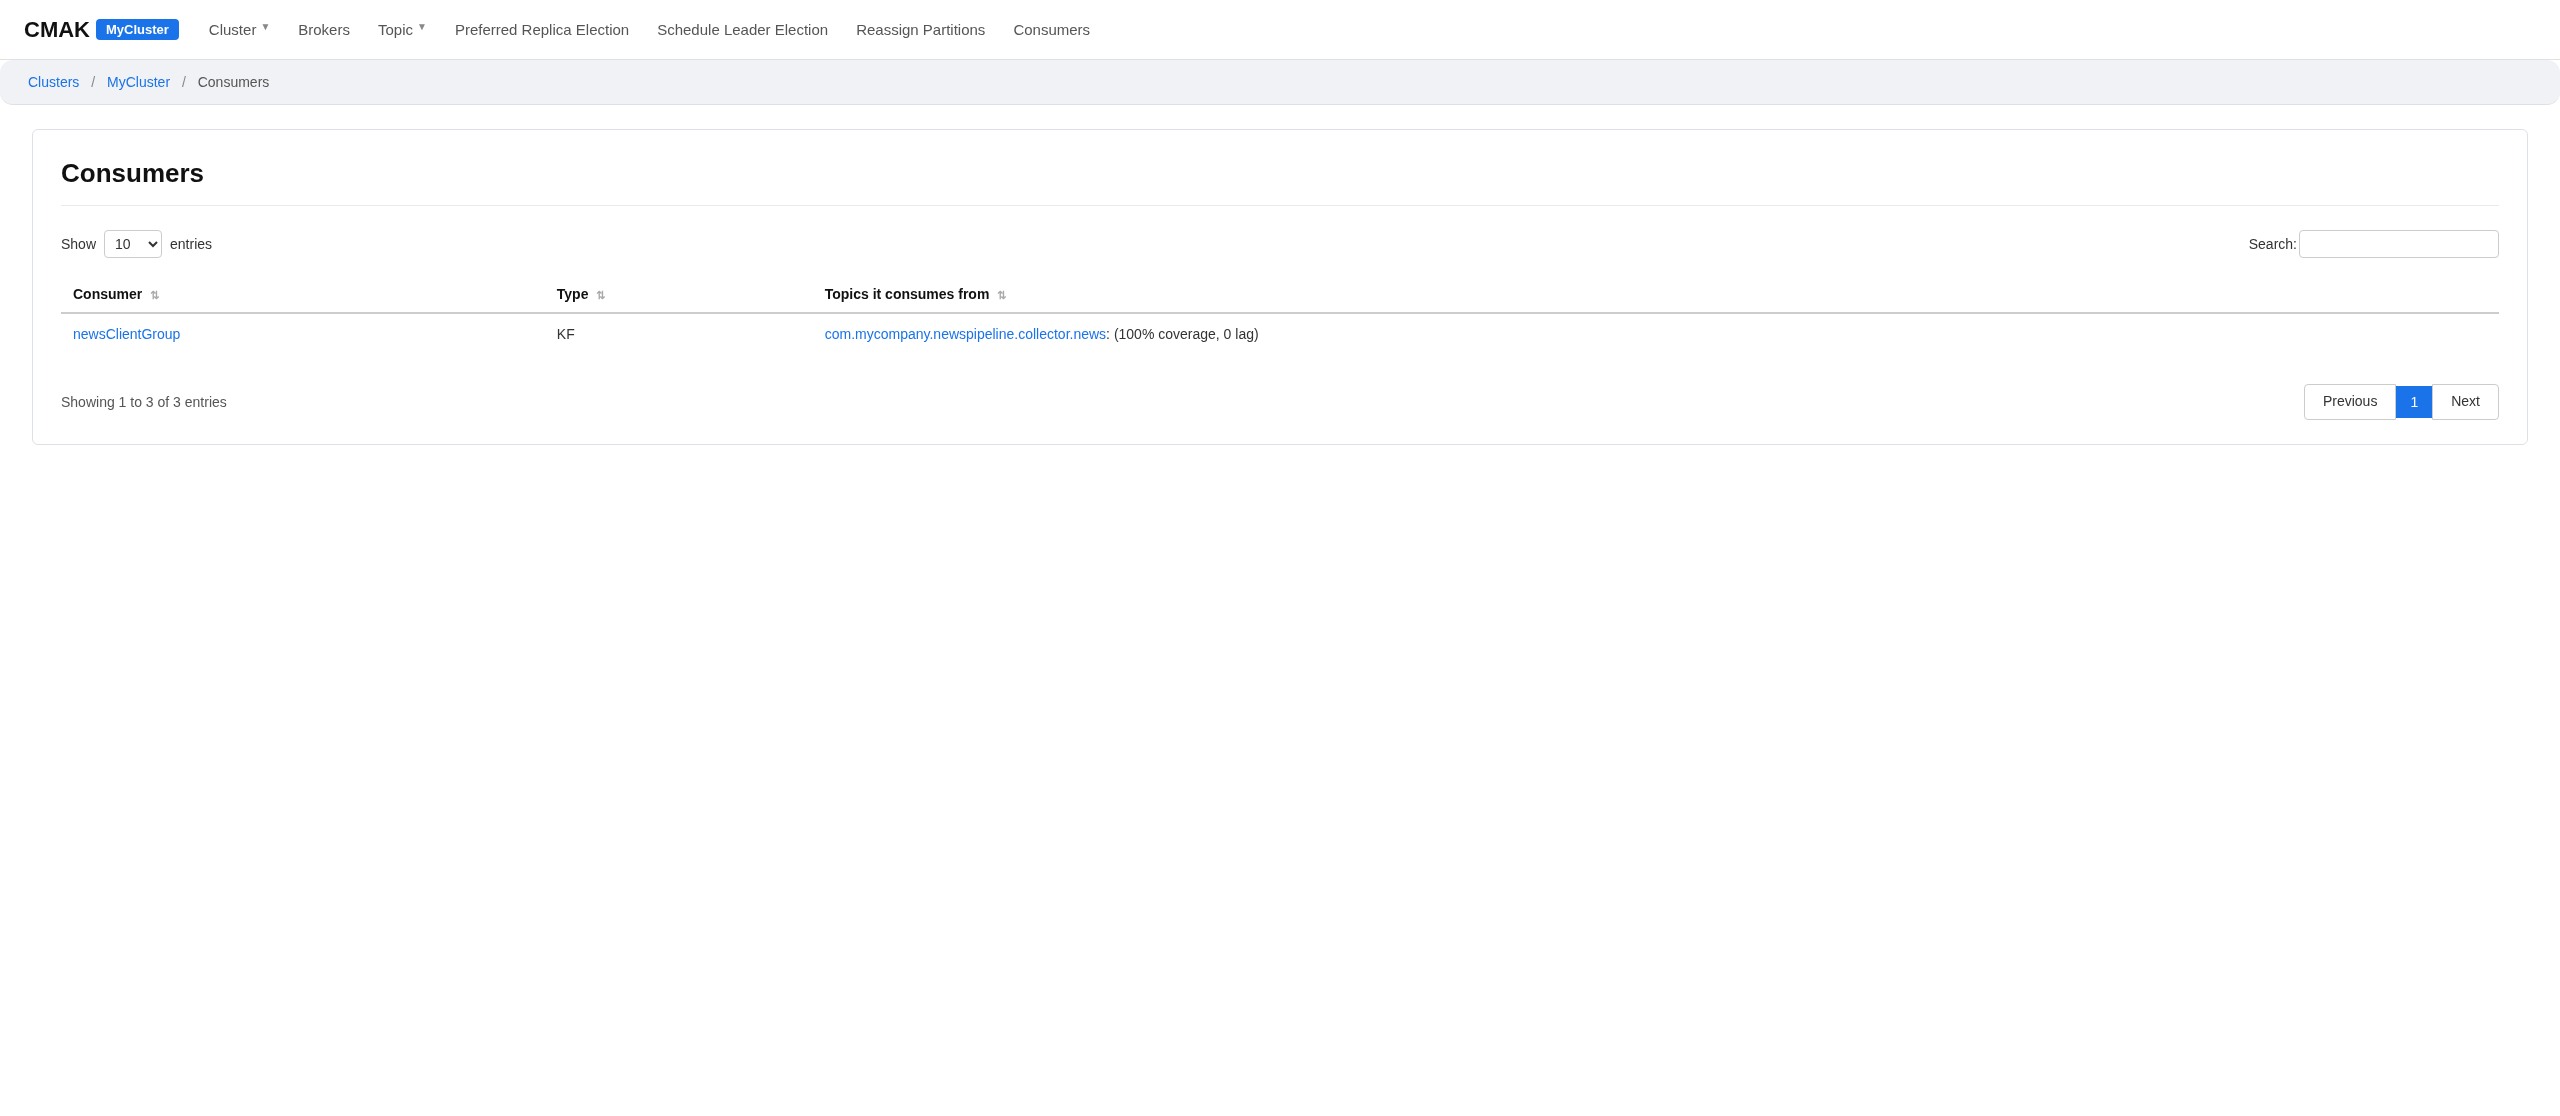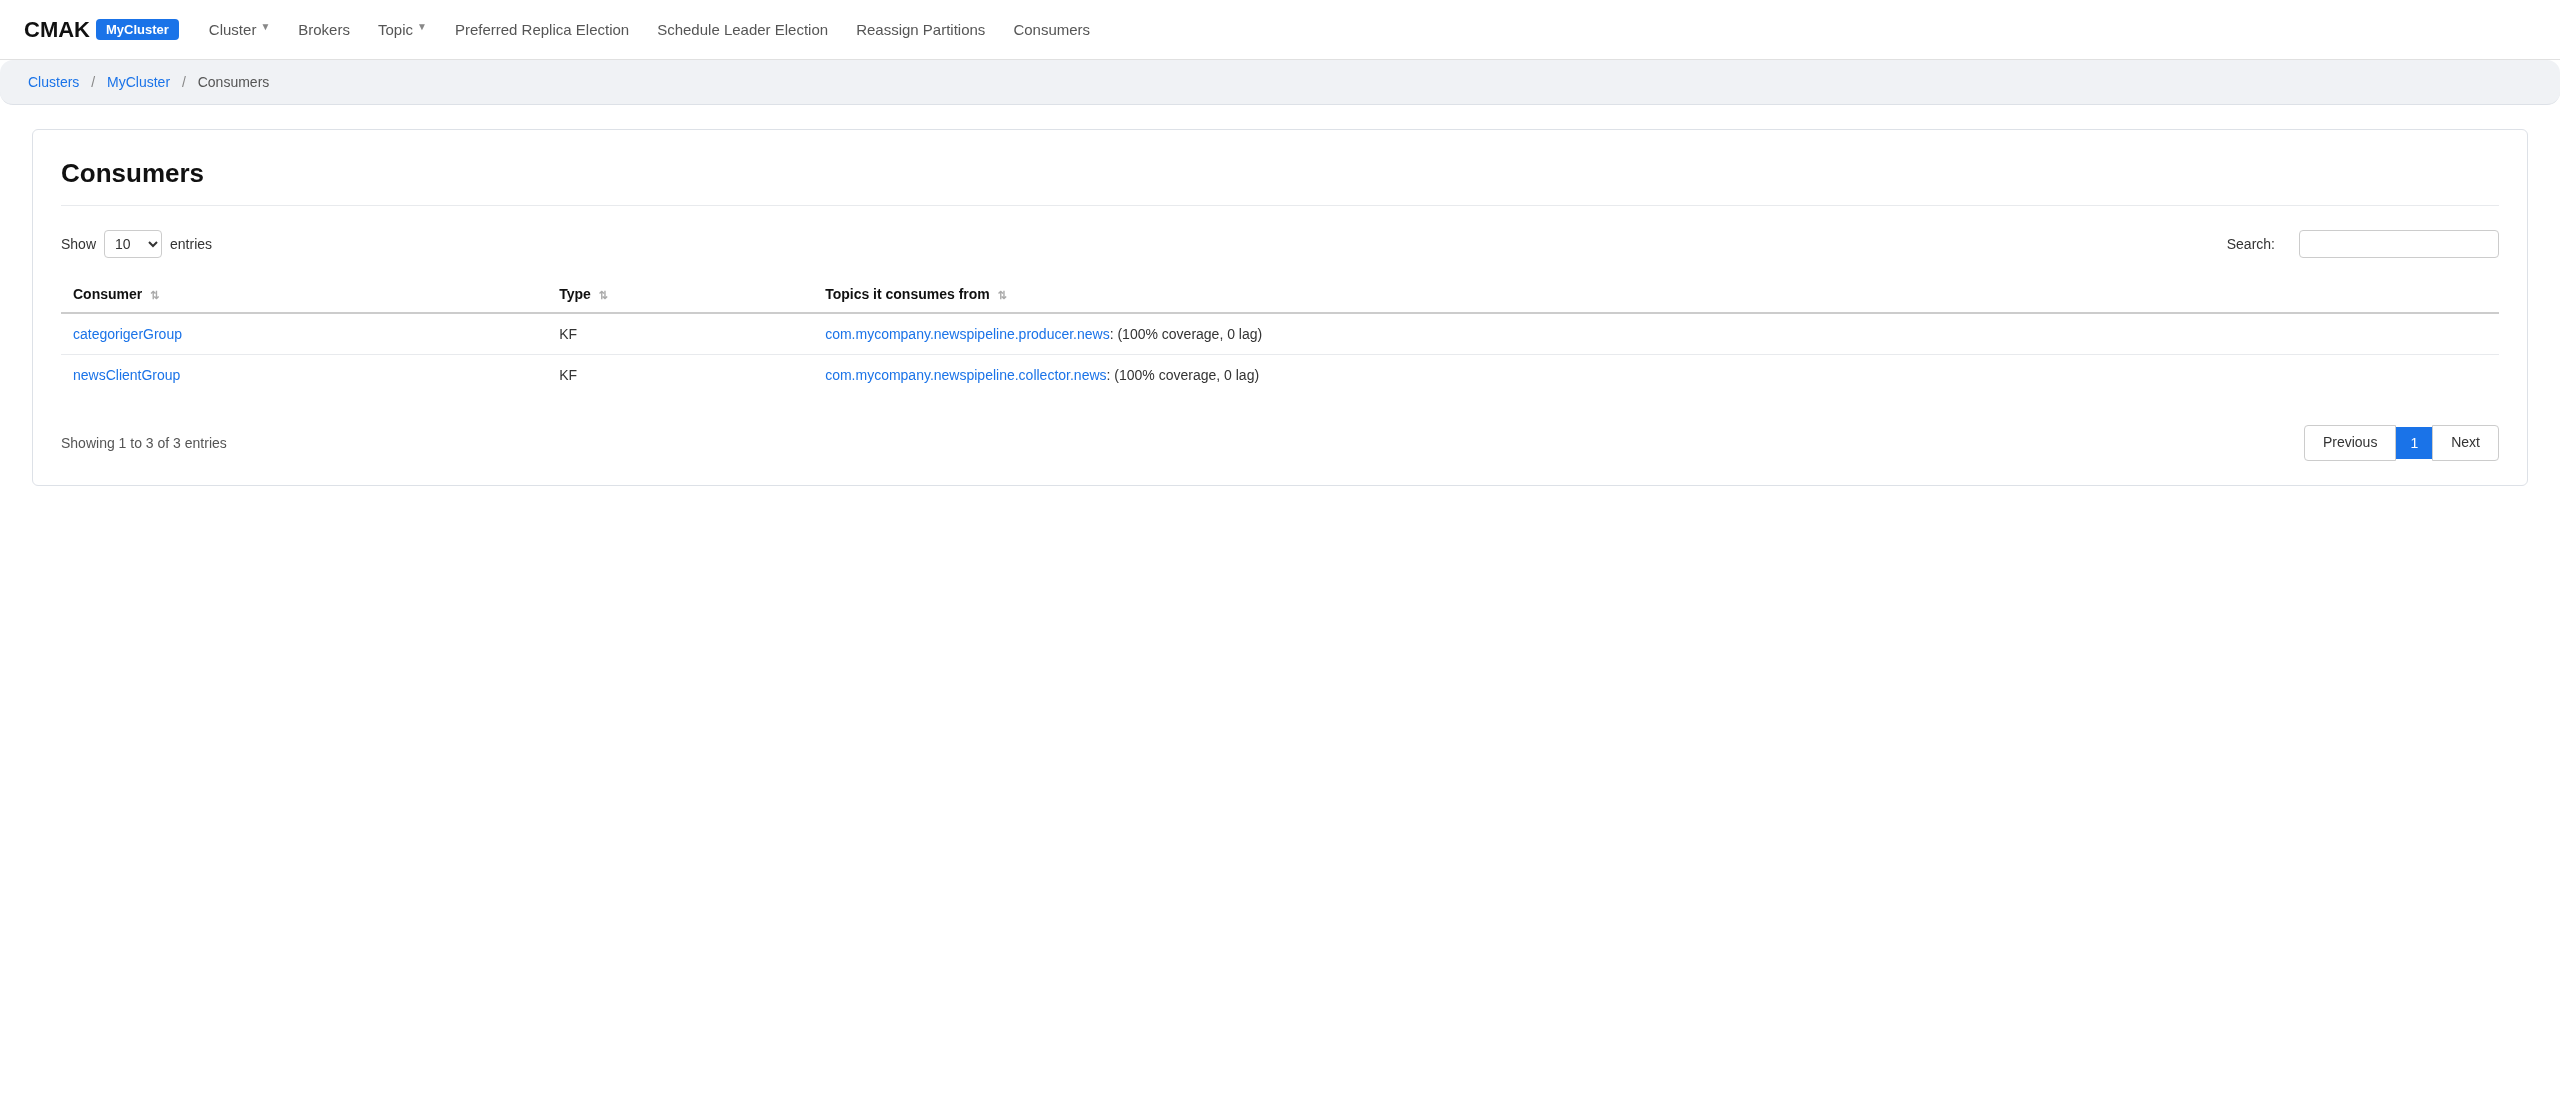--- a/index.html
+++ b/index.html
@@ -50,21 +50,21 @@
     
     .table-controls {
       display: flex; align-items: center; justify-content: space-between;
       margin-bottom: 18px;
     }
     .show-entries { display: flex; align-items: center; gap: 8px; font-size: 14px; color: #333; }
     .entries-select {
       border: 1px solid #ccc; border-radius: 4px; padding: 4px 6px;
       font-size: 14px; color: #333; background: #fff; cursor: pointer;
     }
-    .search-area { display: flex; align-items: center; gap: 24px; font-size: 14px; }
+    .search-area { display: flex; align-items: center; gap: 2px; font-size: 14px; }
     .search-input {
       border: 1px solid #ccc; border-radius: 4px; padding: 5px 10px;
       font-size: 14px; width: 200px; outline: none;
     }
 
     
     .data-table { width: 100%; border-collapse: collapse; font-size: 14px; }
     .data-table th {
       text-align: left; padding: 10px 12px; border-bottom: 2px solid #ccc;
       font-weight: 700; color: #111; white-space: nowrap;
@@ -157,25 +157,20 @@
             <span>Type</span>
             <span class="sort-icon">⇅</span>
           </th>
           <th>
             <span>Topics it consumes from</span>
             <span class="sort-icon">⇅</span>
           </th>
         </tr>
       </thead>
       <tbody id="table-body">
-      <tr>
-            <td><a class="cell-link">categorigerGroup</a></td>
-            <td>KF</td>
-            <td><a class="cell-link">com.mycompany.newspipeline.producer.news</a>: (100% coverage, 0 lag)</td>
-          </tr>
           <tr>
             <td><a class="cell-link">newsClientGroup</a></td>
             <td>KF</td>
             <td><a class="cell-link">com.mycompany.newspipeline.collector.news</a>: (100% coverage, 0 lag)</td>
           </tr>
         </tbody>
     </table>
 
     <div class="table-footer">
       <span class="showing-text">Showing 1 to 3 of 3 entries</span>

